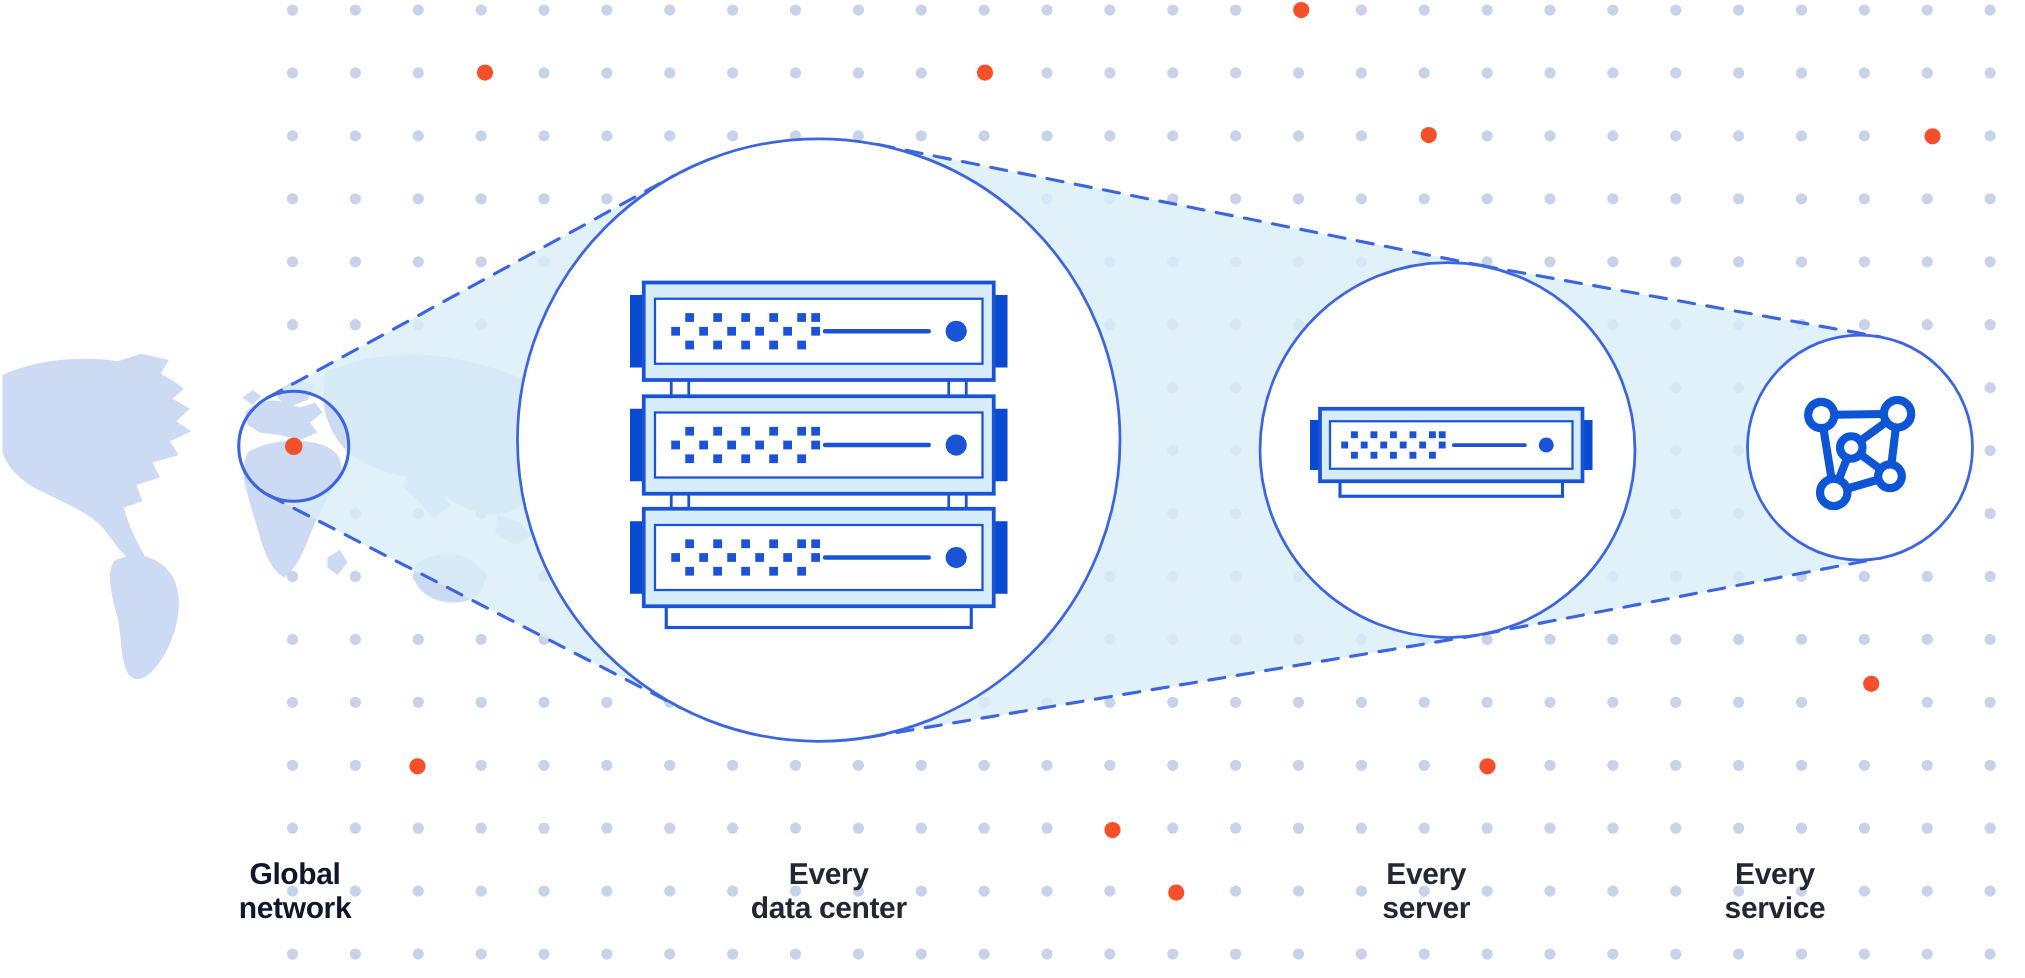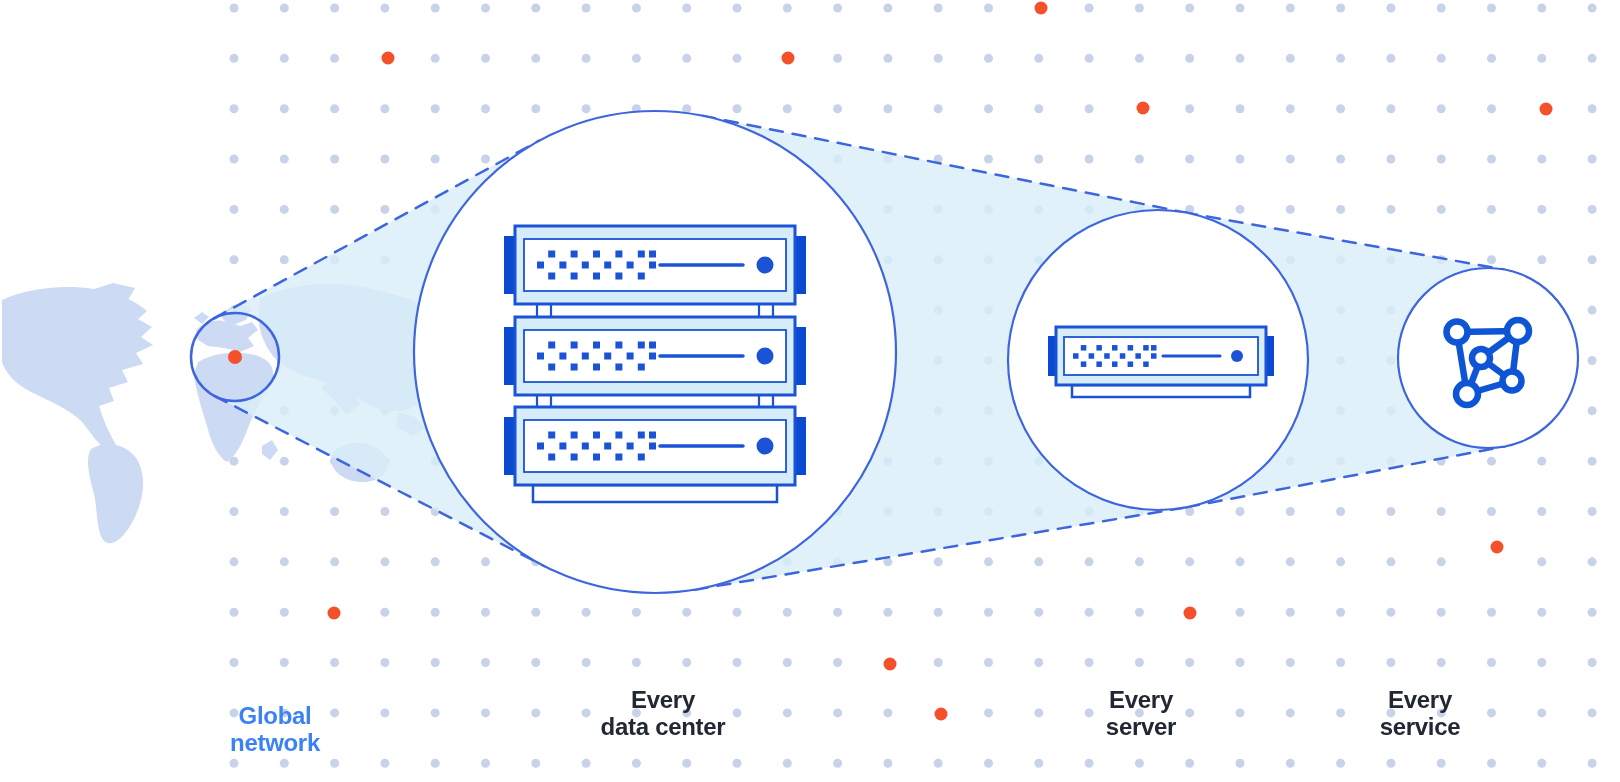--- a/index.html
+++ b/index.html
@@ -630,21 +630,21 @@
         <circle cx="1481" cy="358" r="9" fill="#ffffff" stroke="#0d55d4" stroke-width="6.5"></circle>
       </g>
   <defs>
         <mask id="map-hole">
           <rect x="0" y="0" width="1620" height="782" fill="#ffffff"></rect>
           <circle cx="235" cy="357" r="44" fill="#000000"></circle>
         </mask>
       </defs>
     </svg>
 
-  <div class="label" id="lbl-0" style="left: 236px; top: 702px; color: #3b82f6; margin-left: 39px;">Global
+  <div class="label" id="lbl-0" style="left: 236px; top: 686px; color: #0f172a;">Global
 network</div>
   <div class="label" id="lbl-1" style="left: 663px; top: 686px; color: rgb(34, 40, 51);">Every
 data center</div>
   <div class="label" id="lbl-2" style="left: 1141px; top: 686px; color: rgb(34, 40, 51);">Every
 server</div>
   <div class="label" id="lbl-3" style="left: 1420px; top: 686px; color: rgb(34, 40, 51);">Every
 service</div>
 </div>
 
 </body></html>

